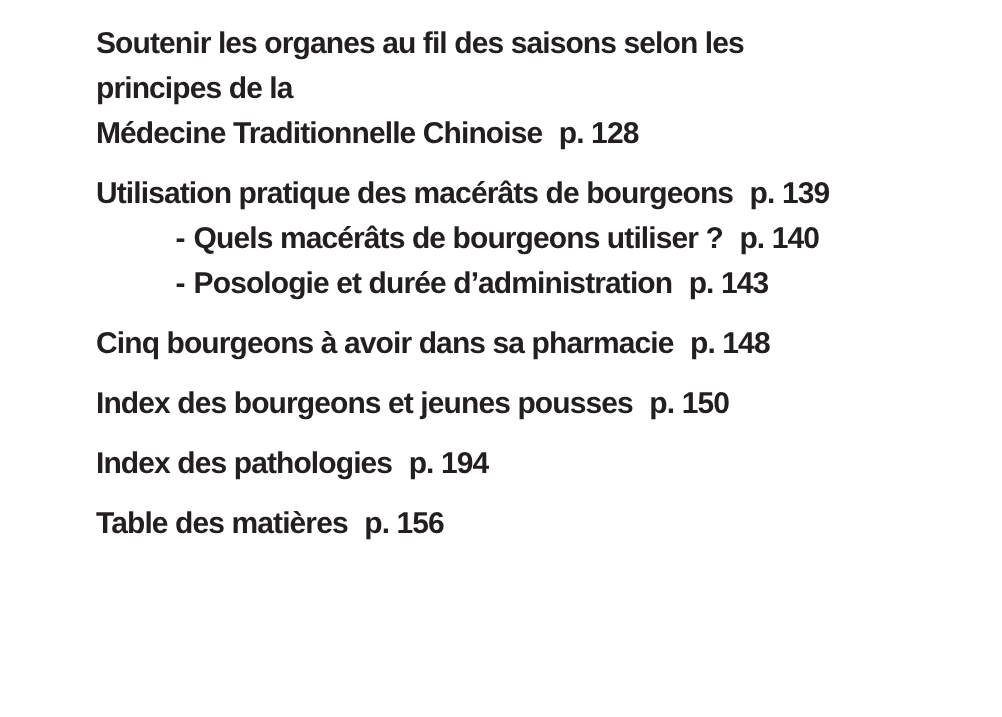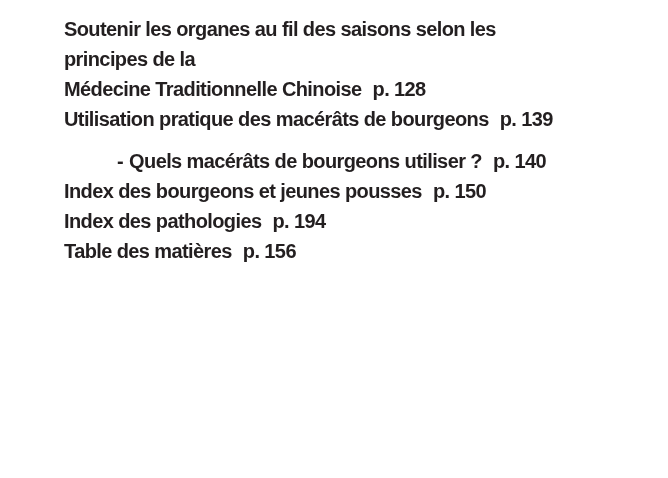--- a/index.html
+++ b/index.html
@@ -21,33 +21,35 @@
     background: #ffffff;
   }
   .toc-row {
     font-size: 20px;
     font-weight: 700;
     line-height: 30px;
     letter-spacing: -0.6px;
     color: #231f20;
     white-space: normal;
   }
-  .toc-row.level-0 { }
+  .toc-row.level-0 { margin-top: 10px; }
   .toc-row.level-0.first { margin-top: 0; }
-  .toc-row.level-1 { margin-top: 12px; padding-left: 53px; }
+  .toc-row.level-1 { margin-top: 0; padding-left: 53px; }
   .toc-label { white-space: pre-line; }
   .toc-dash { margin-right: 6px; }
   .toc-page-num { margin-left: 11px; }
 </style>
 </head>
 <body>
 
 <main class="toc-page">
   <div id="toc-list">
       <div class="toc-row level-0 first"><span class="toc-label">Soutenir les organes au fil des saisons selon les principes de la
 Médecine Traditionnelle Chinoise</span><span class="toc-page-num">p. 128</span></div>
       <div class="toc-row level-0"><span class="toc-label">Utilisation pratique des macérâts de bourgeons</span><span class="toc-page-num">p. 139</span></div>
       <div class="toc-row level-1"><span class="toc-dash">-</span><span class="toc-label">Quels macérâts de bourgeons utiliser ?</span><span class="toc-page-num">p. 140</span></div>
+      <div class="toc-row level-1"><span class="toc-dash">-</span><span class="toc-label">Posologie et durée d’administration</span><span class="toc-page-num">p. 143</span></div>
+      <div class="toc-row level-0"><span class="toc-label">Cinq bourgeons à avoir dans sa pharmacie</span><span class="toc-page-num">p. 148</span></div>
       <div class="toc-row level-0"><span class="toc-label">Index des bourgeons et jeunes pousses</span><span class="toc-page-num">p. 150</span></div>
       <div class="toc-row level-0"><span class="toc-label">Index des pathologies</span><span class="toc-page-num">p. 194</span></div>
       <div class="toc-row level-0"><span class="toc-label">Table des matières</span><span class="toc-page-num">p. 156</span></div>
     </div>
 </main>
 
 </body></html>

